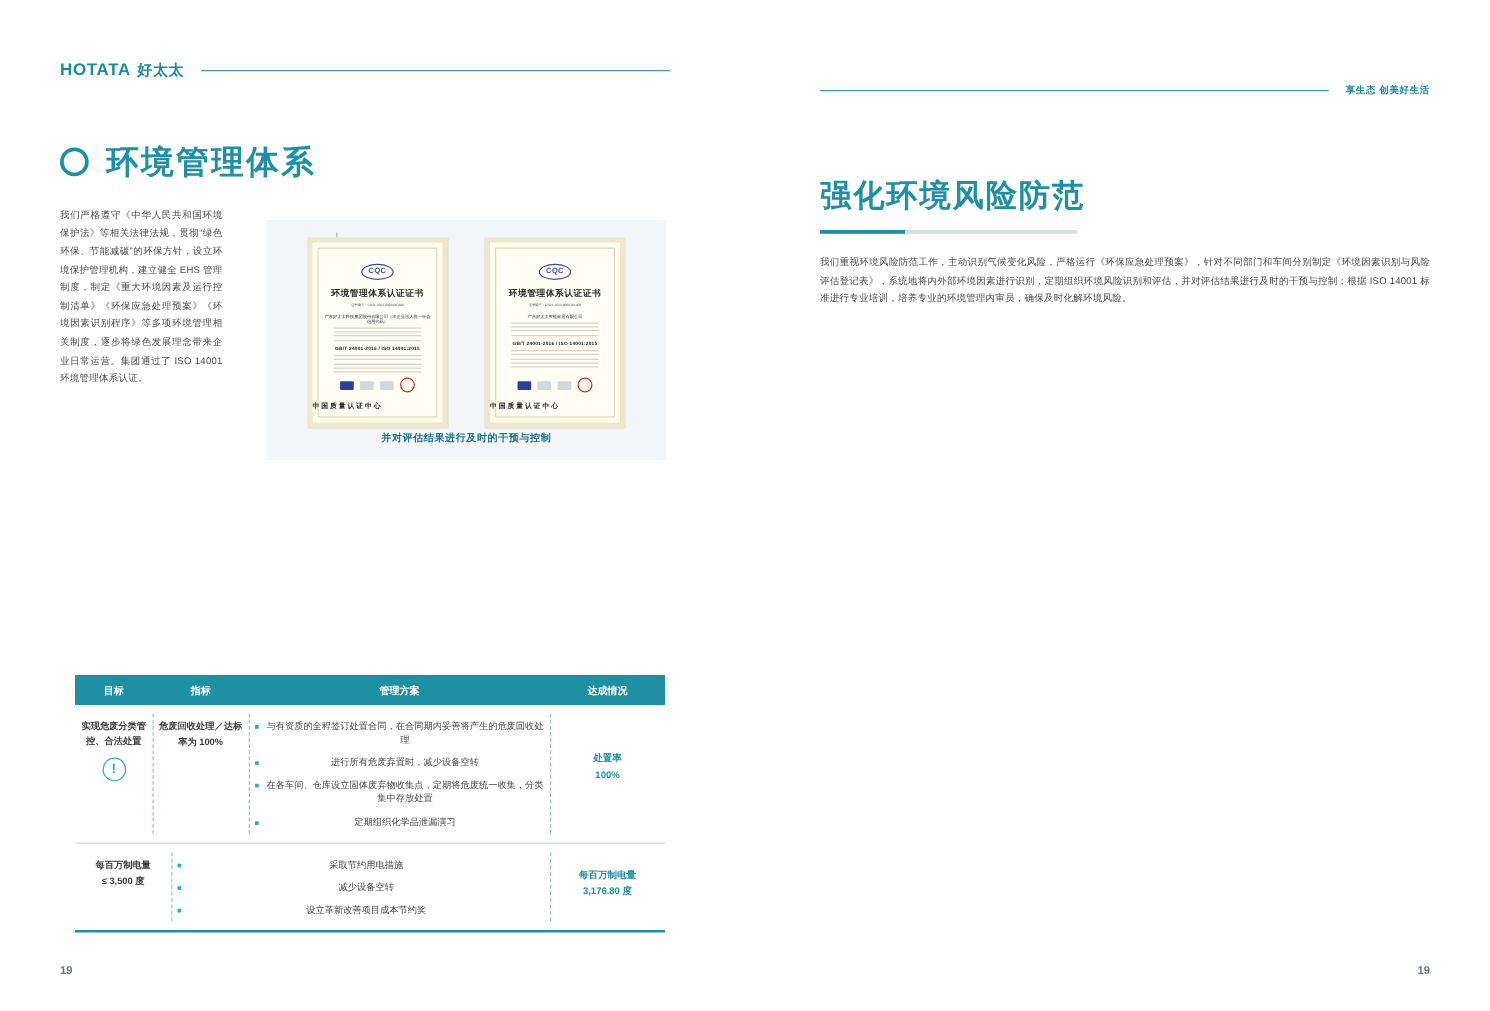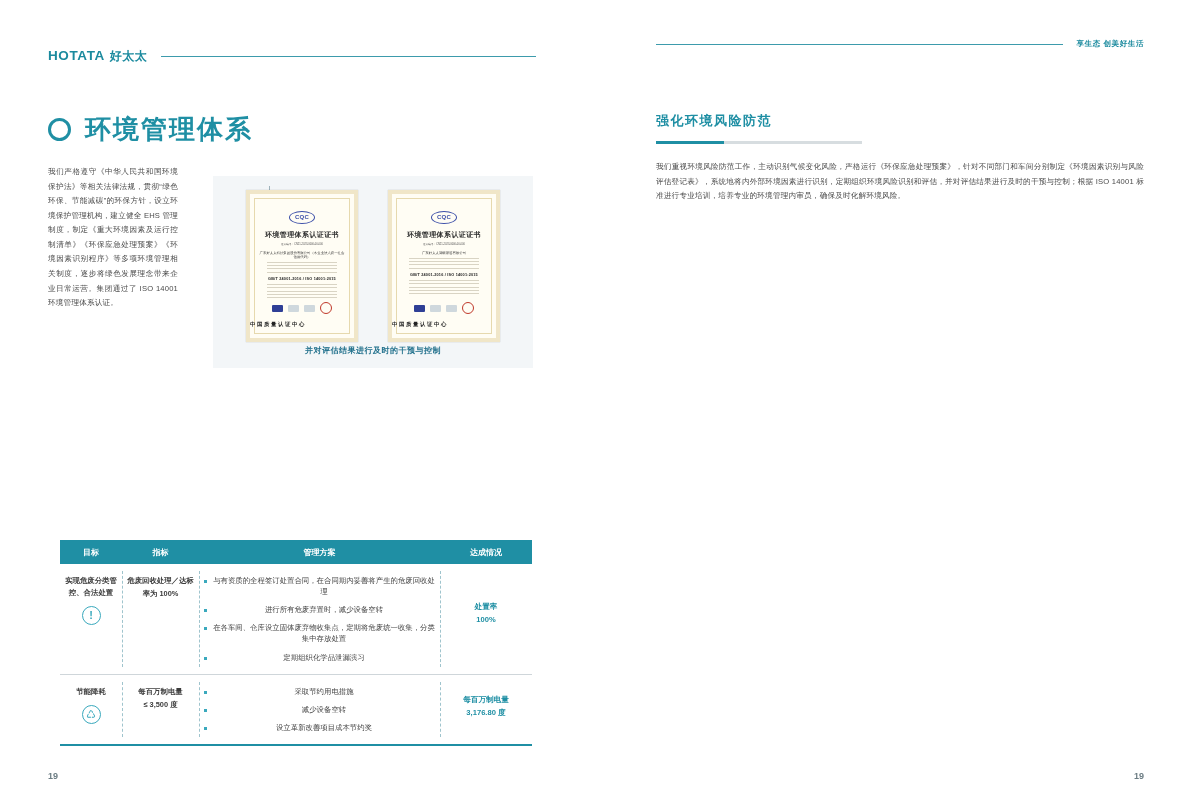--- a/index.html
+++ b/index.html
@@ -5,21 +5,21 @@
   * { box-sizing: border-box; margin: 0; padding: 0; }
   html, body {
     width: 1192px; height: 809px;
     background: #ffffff;
     font-family: "Liberation Sans", "DejaVu Sans", sans-serif;
     overflow: hidden;
   }
   .spread { display: flex; width: 1192px; height: 809px; background:#fff; }
   .page { position: relative; width: 596px; height: 809px; background:#fff; }
   .page-left  { padding: 46px 60px 0 48px; }
-  .page-right { padding: 34px 48px 0 60px; }
+  .page-right { padding: 62px 48px 0 60px; }
 
   
   .hdr { display:flex; align-items:center; height:20px; gap:14px; }
   .hdr-right { justify-content:flex-end; }
   .logo { display:flex; align-items:baseline; gap:5px; white-space:nowrap; }
   .logo-en {
     font-size:13.5px; font-weight:bold; letter-spacing:0.6px;
     color:#1b8a9e;
   }
   .logo-cn { font-size:12px; font-weight:bold; color:#1b8a9e; letter-spacing:0.5px; }
@@ -28,21 +28,21 @@
 
   
   .title-main { display:flex; align-items:center; gap:14px; margin-top:46px; }
   .ring {
     width:23px; height:23px; border-radius:50%;
     border:3.5px solid #1f8fa4; flex:0 0 auto;
   }
   .title-main-text {
     font-size:26px; font-weight:bold; color:#1f8fa4; letter-spacing:2px;
   }
-  .title-sec-text { font-size:13px; font-weight:bold; color:#1f8fa4; letter-spacing:1.5px; }
+  .title-sec-text { font-size:25px; font-weight:bold; color:#1f8fa4; letter-spacing:1.5px; }
   .title-rule { position:relative; margin-top:11px; width:206px; height:3px; background:#d7dde0; }
   .title-rule::before {
     content:""; position:absolute; left:0; top:0; width:68px; height:3px; background:#1f8fa4;
   }
 
   
   .para {
     font-size:7.6px; line-height:1.92; color:#4a4a4a; text-align:justify;
     letter-spacing:.2px;
   }
@@ -236,24 +236,20 @@
             <li>定期组织化学品泄漏演习</li>
           </ul>
         </div>
         <div class="cell c4">
           <div class="ach" style="white-space:pre-line; margin-top:26px;">处置率
 100%</div>
         </div>
       </div>
 
       <div class="tbl-row">
-        <div class="cell c1">
-          <div class="goal-txt">节能降耗</div>
-          <div class="goal-icon">♺</div>
-        </div>
         <div class="cell c2">
           <div class="ind-txt" style="white-space:pre-line;">每百万制电量
 ≤ 3,500 度</div>
         </div>
         <div class="cell c3 plan">
           <ul>
             <li>采取节约用电措施</li>
             <li>减少设备空转</li>
             <li>设立革新改善项目成本节约奖</li>
           </ul>

